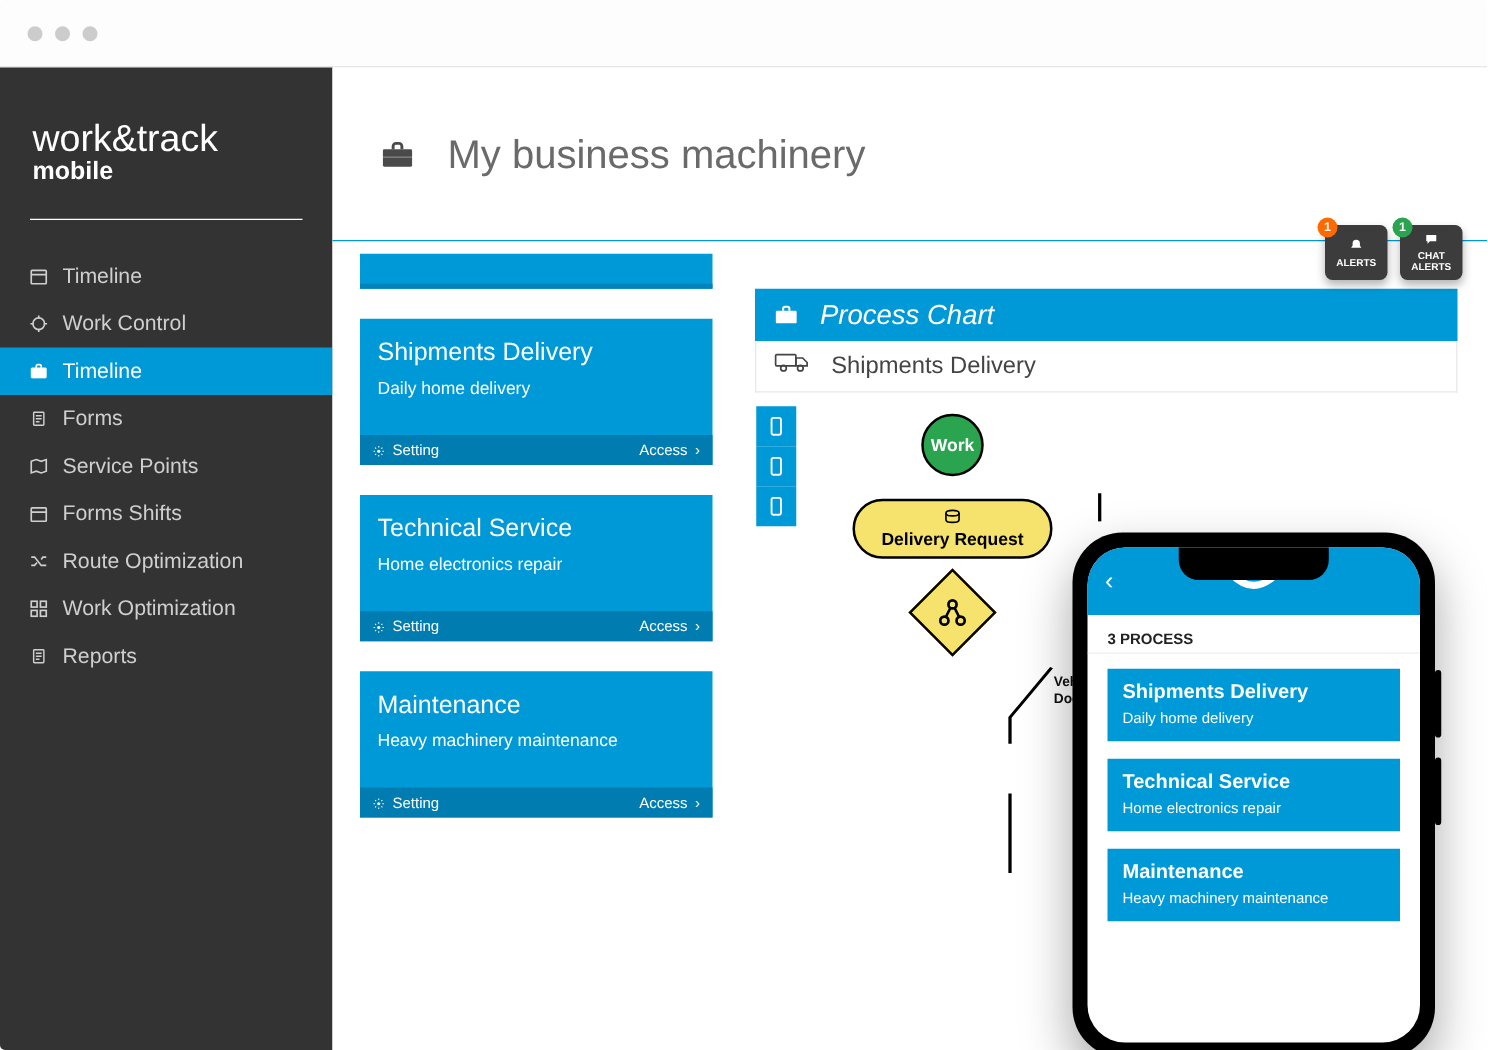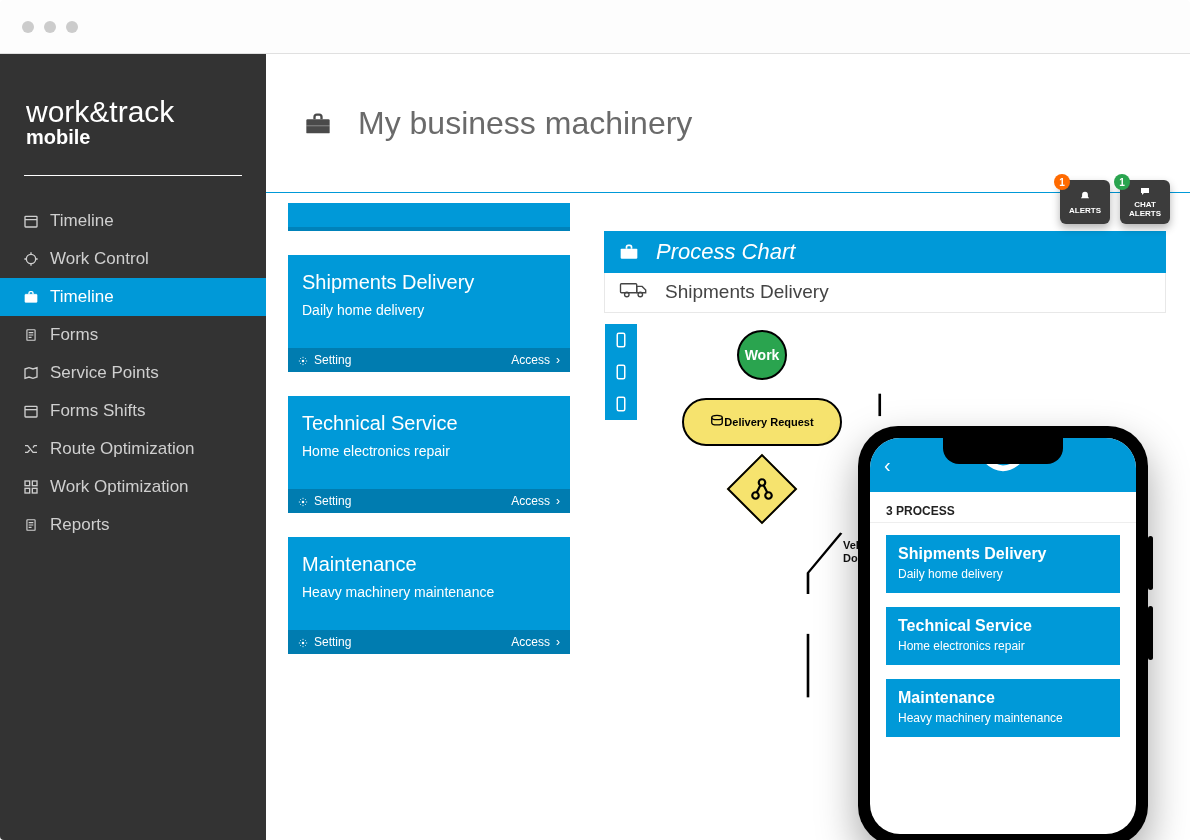--- a/index.html
+++ b/index.html
@@ -78,21 +78,21 @@
   }
   .chev-bubble{
     position:absolute;top:12px;left:8px;width:20px;height:20px;border-radius:50%;background:var(--blue);color:#fff;font-size:12px;display:flex;align-items:center;justify-content:center;
   }
   
   .flow{position:absolute;left:0;right:0;top:10px;bottom:0;}
   .node-start{
     position:absolute;left:132px;top:6px;width:50px;height:50px;border-radius:50%;background:#2aa44f;border:2px solid #000;color:#fff;font-size:14px;display:flex;align-items:center;justify-content:center;font-weight:600;
   }
   .node-request{
-    position:absolute;left:77px;top:74px;width:160px;height:48px;border:2px solid #000;background:var(--yellow);border-radius:24px;display:flex;flex-direction:row;align-items:center;justify-content:center;font-size:11px;font-weight:700;
+    position:absolute;left:77px;top:74px;width:160px;height:48px;border:2px solid #000;background:var(--yellow);border-radius:24px;display:flex;flex-direction:column;align-items:center;justify-content:center;font-size:14px;font-weight:700;
   }
   .node-request .db-icon{width:14px;height:14px;margin-bottom:2px;}
   .node-decision{
     position:absolute;left:132px;top:140px;width:50px;height:50px;transform:rotate(45deg);background:var(--yellow);border:2px solid #000;
   }
   .node-decision-inner{position:absolute;left:138px;top:150px;width:38px;height:30px;display:flex;align-items:center;justify-content:center;}
   .task-box{
     width:32px;height:32px;background:var(--blue);display:flex;align-items:center;justify-content:center;
   }
   .task-box svg{stroke:#fff;}

